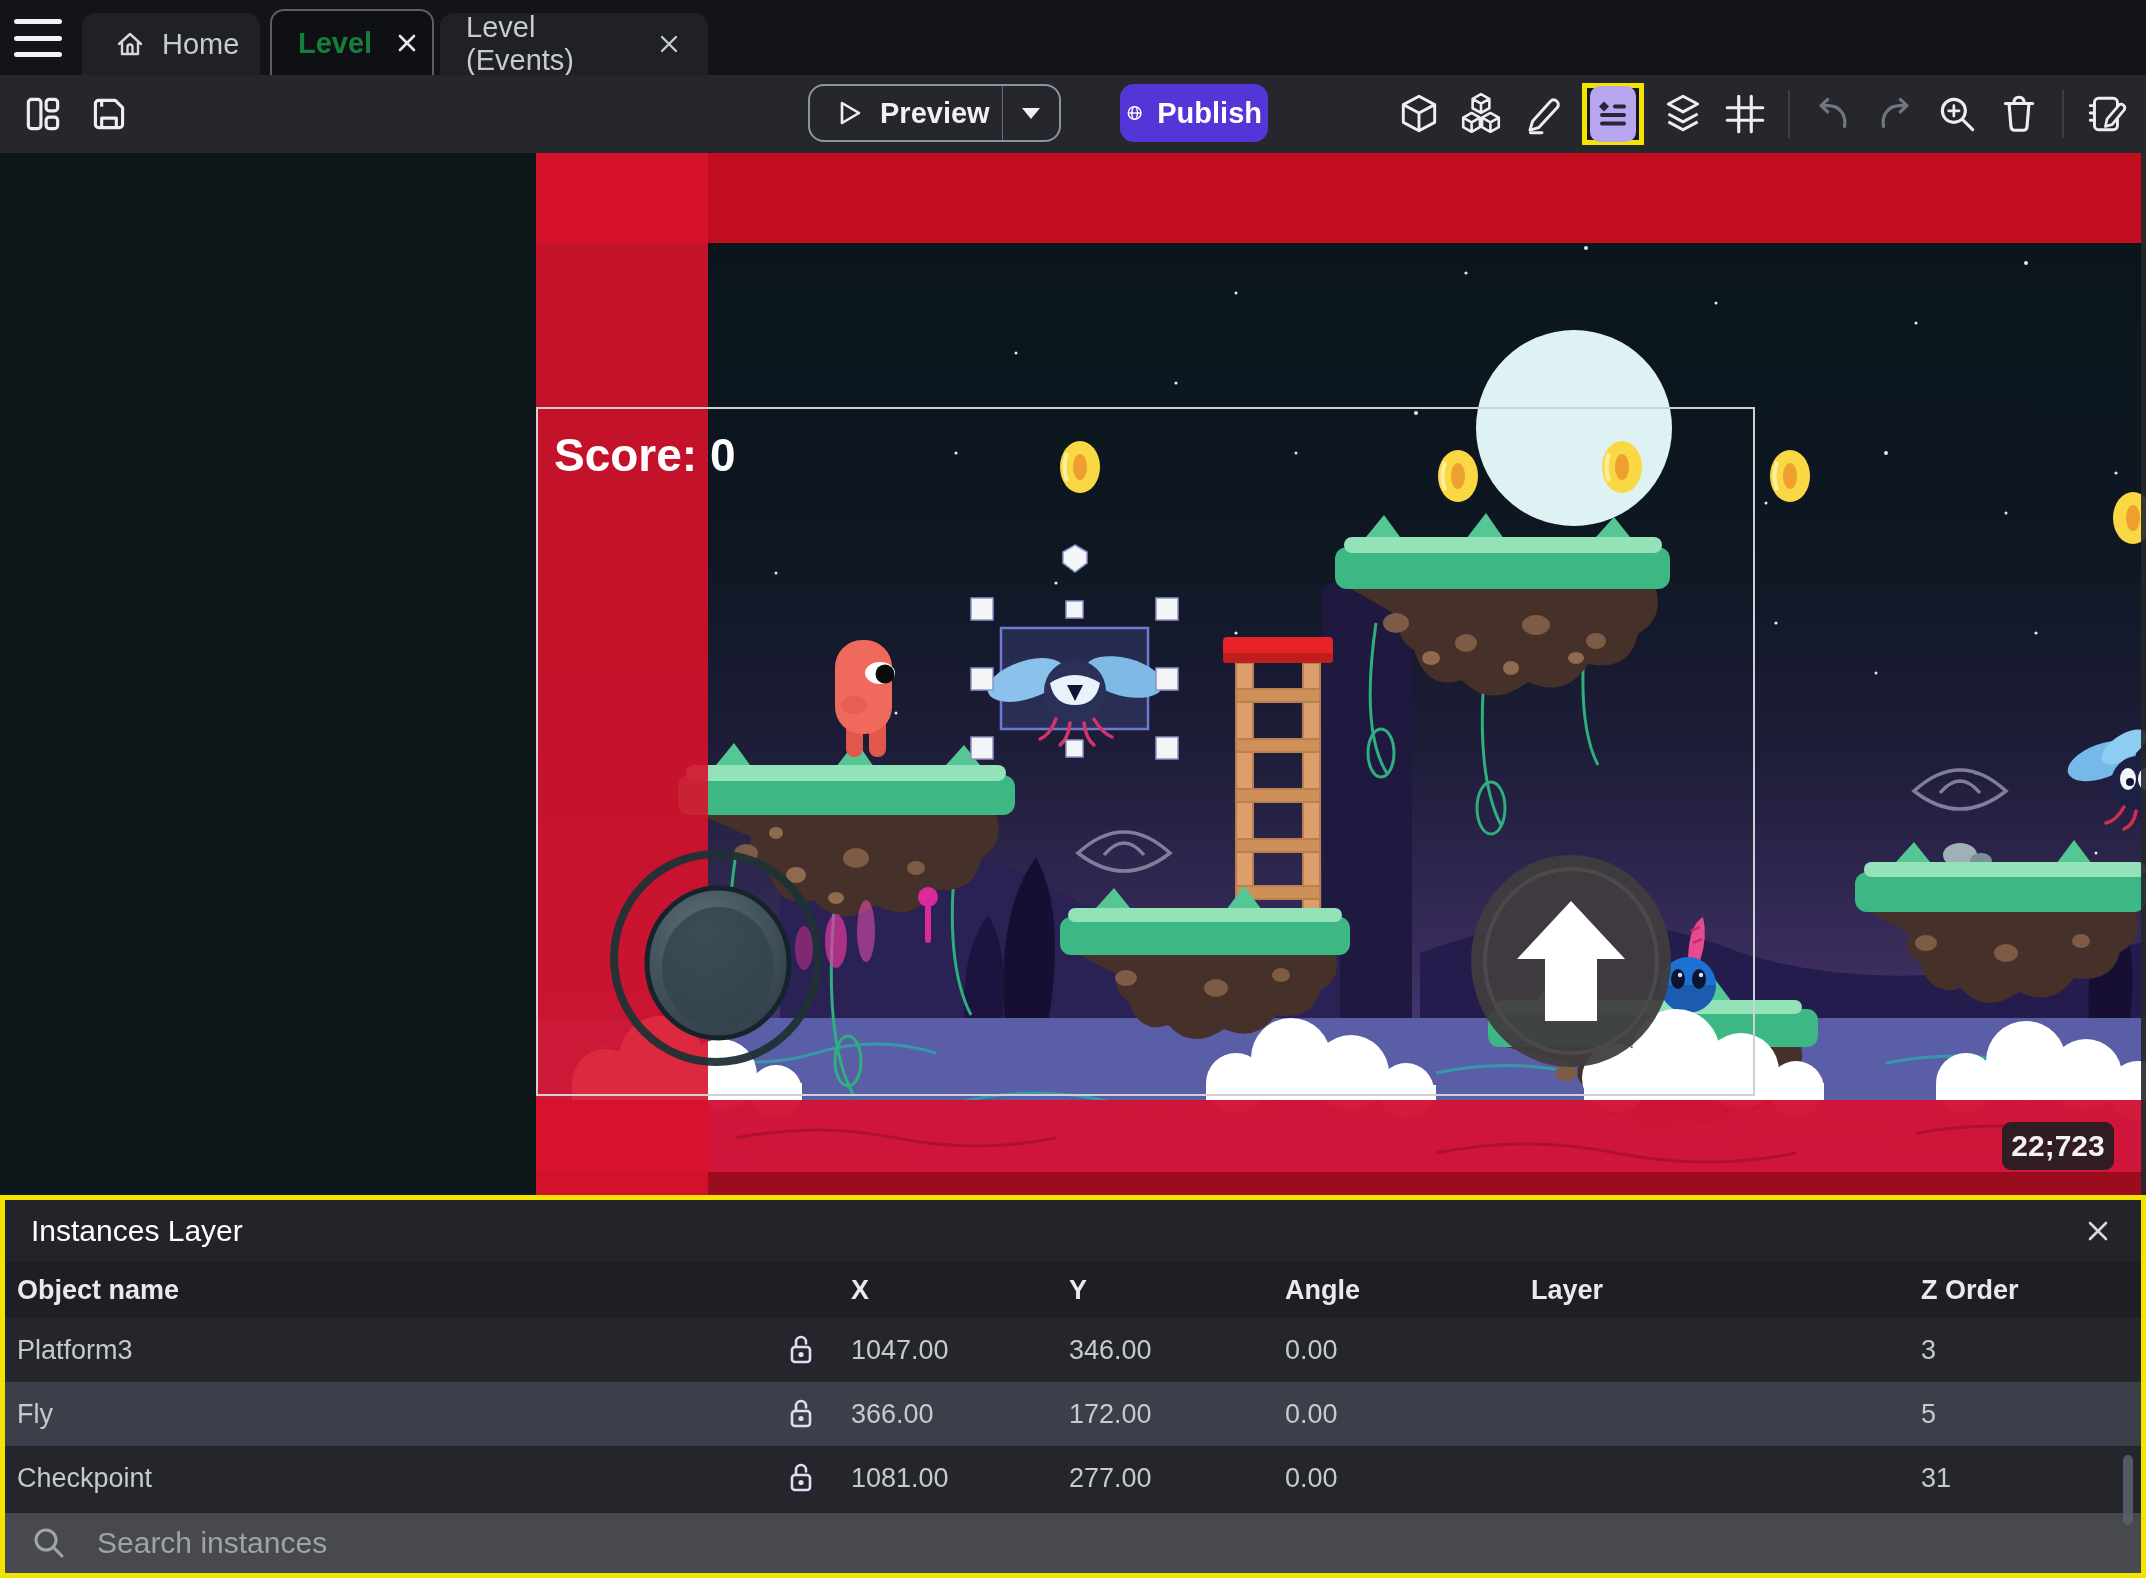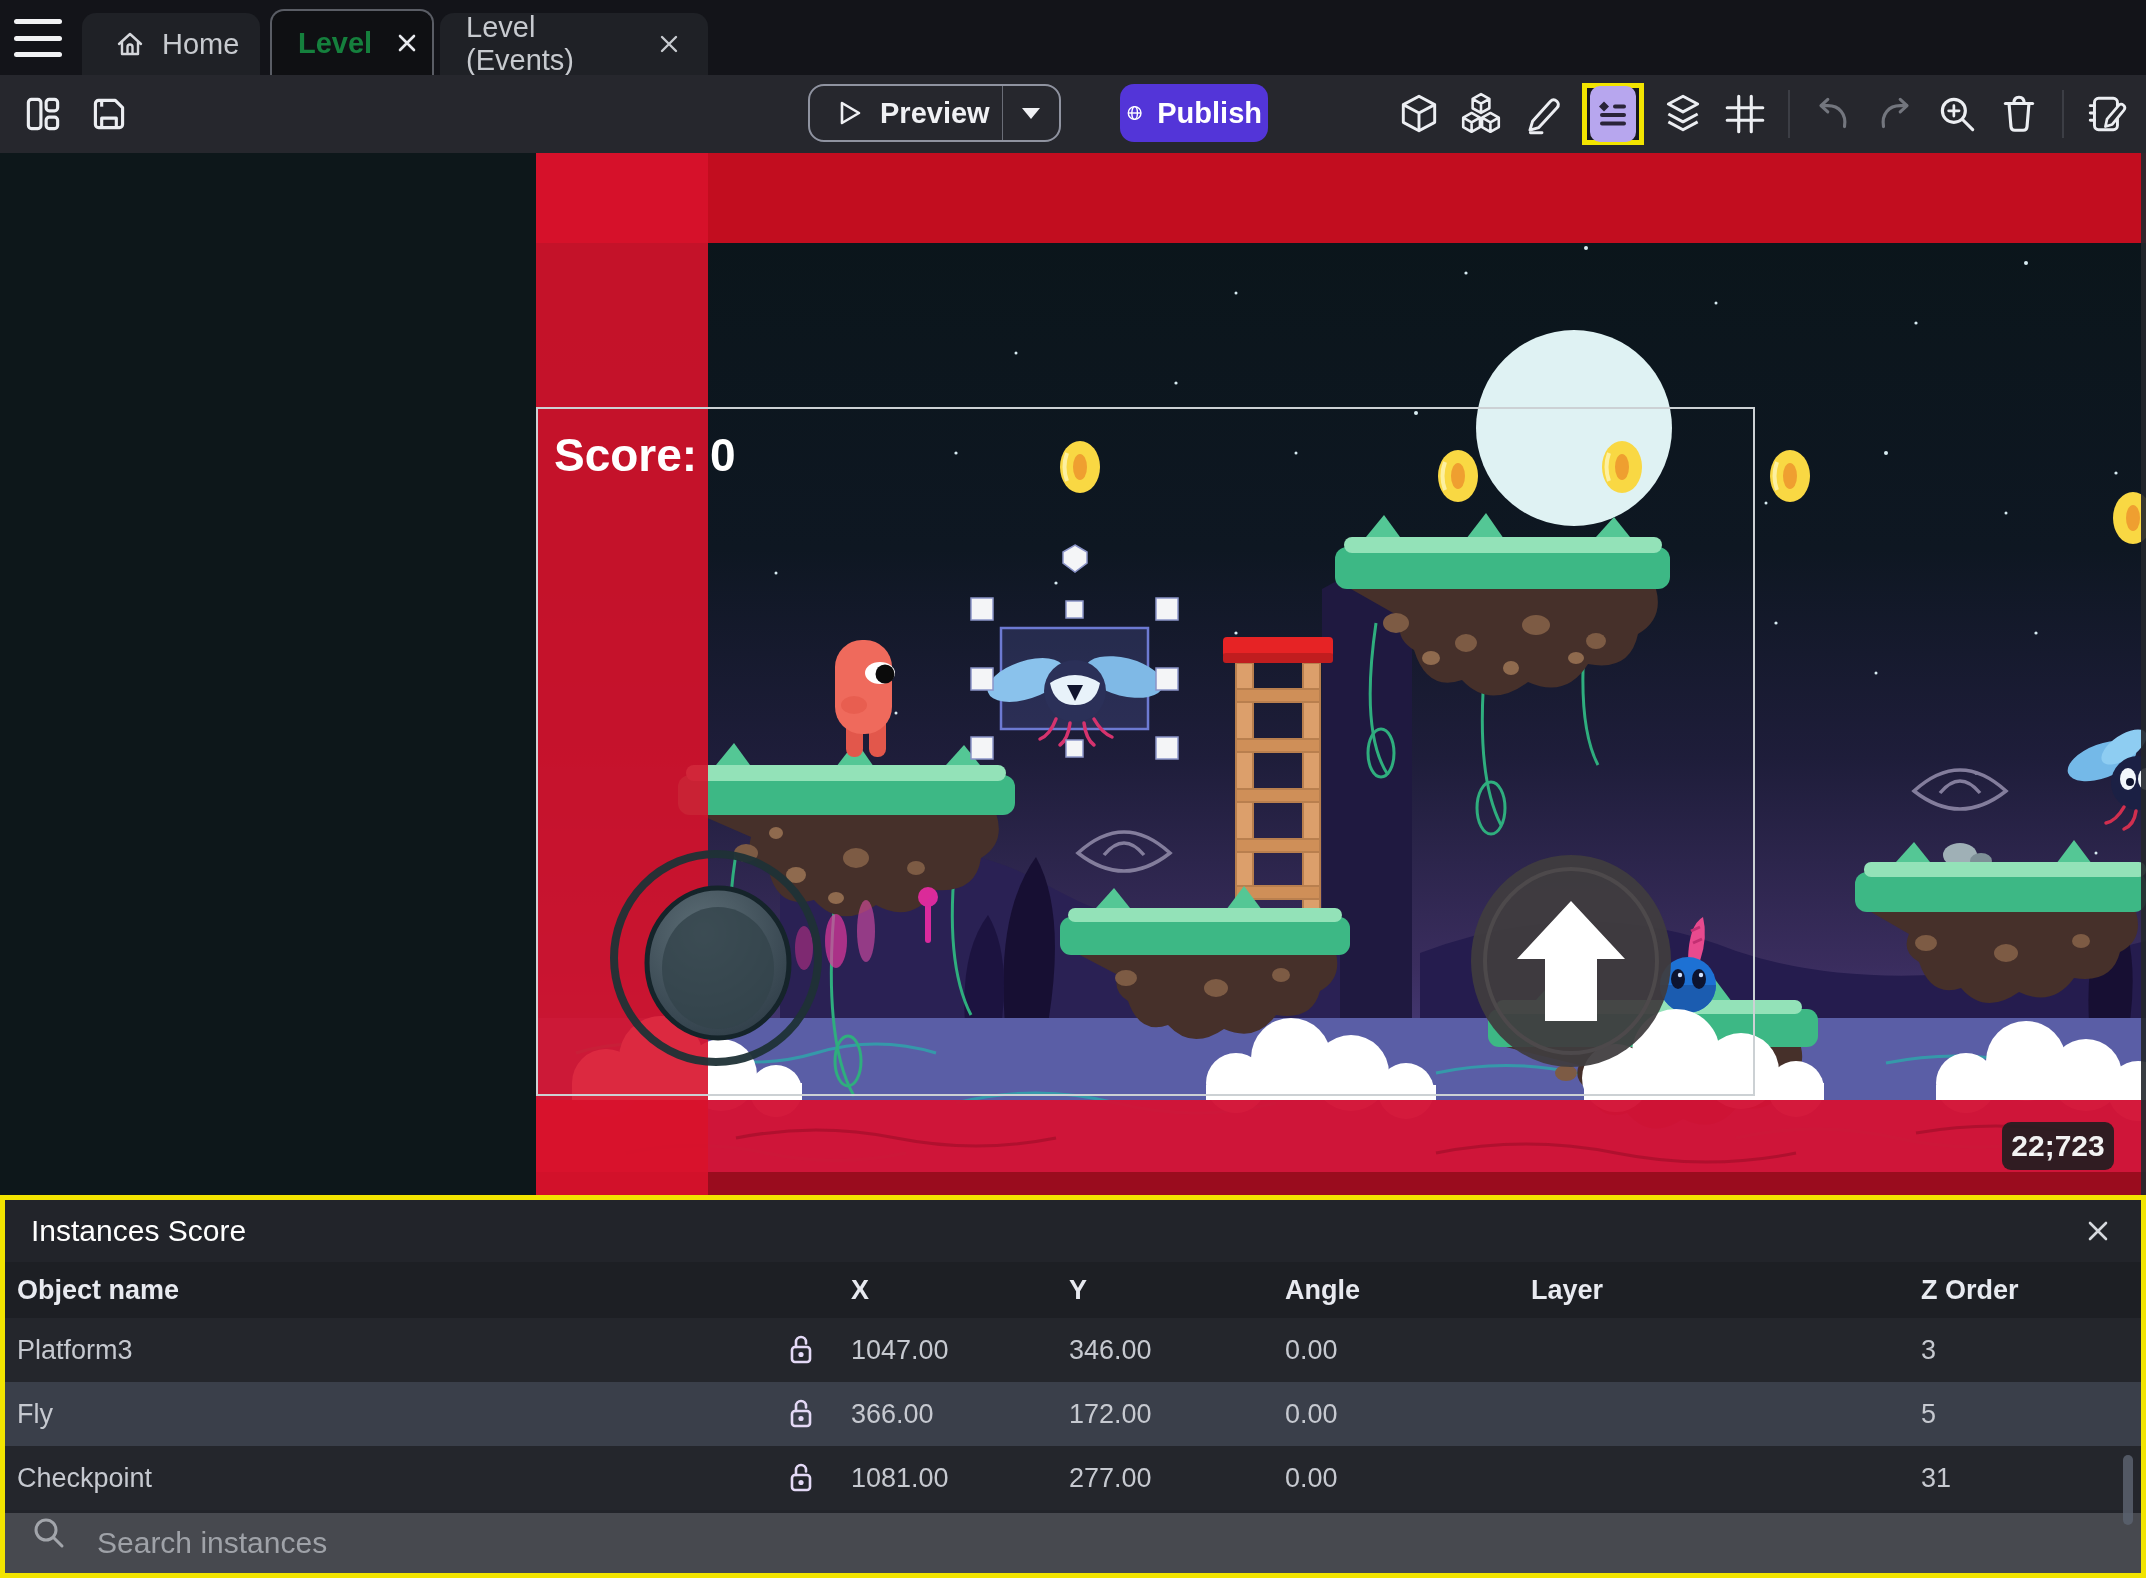--- a/index.html
+++ b/index.html
@@ -38,21 +38,21 @@
   
   .panel{position:absolute;left:0;top:1195px;width:2146px;height:383px;box-sizing:border-box;
       border:5px solid var(--highlight-yellow,#f2e400);background:#22242a;display:flex;flex-direction:column;}
   .panel-title{height:62px;display:flex;align-items:center;padding:0 28px 0 26px;}
   .panel-title .t{font-size:30px;font-weight:500;color:#fff;flex:1;}
   .prow{display:grid;grid-template-columns:734px 100px 218px 216px 246px 390px 1fr;align-items:center;
       padding-left:12px;box-sizing:border-box;}
   .phead{height:56px;background:#1d1f24;font-size:27px;font-weight:bold;color:#e8eaf0;}
   .prowdata{height:64px;font-size:27px;color:#c6c9d0;background:#24262c;cursor:pointer;}
   .prowdata.alt{background:var(--row-alt,#3a3f4a);}
-  .search{height:60px;background:#47494f;display:flex;gap:26px;padding:0 24px;margin-top:auto;}
+  .search{height:60px;background:#47494f;display:flex;align-items:center;gap:26px;padding:0 24px;margin-top:auto;}
   .search input{flex:1;background:transparent;border:none;outline:none;color:#e8e8ea;font-size:30px;font-family:inherit;}
   .search input::placeholder{color:#9fa2a8;}
   .scrollthumb{position:absolute;right:8px;top:255px;width:10px;height:70px;border-radius:5px;background:#5a616e;opacity:.85;}
   .lockcell{display:flex;justify-content:center;}
   svg{display:block;}
 </style>
 </head>
 <body>
 
 <div class="app">
@@ -535,21 +535,21 @@
           <rect x="620" y="515" width="22" height="22"></rect>
         <rect x="435" y="584" width="22" height="22"></rect>
           <rect x="530" y="587" width="17" height="17"></rect>
           <rect x="620" y="584" width="22" height="22"></rect>
       </g>
     </svg>
   </div>
 
   <div class="panel">
     <div class="panel-title">
-      <span class="t">Instances Score</span>
+      <span class="t">Instances Layer</span>
       <svg style="width:30px;height:30px" viewBox="0 0 30 30">
         <path d="M7 7 L23 23 M23 7 L7 23" stroke="#d6d9de" stroke-width="2.6" stroke-linecap="round"></path>
       </svg>
     </div>
     <div class="prow phead">
       <span>Object name</span>
       <span></span>
       <span>X</span>
       <span>Y</span>
       <span>Angle</span>

